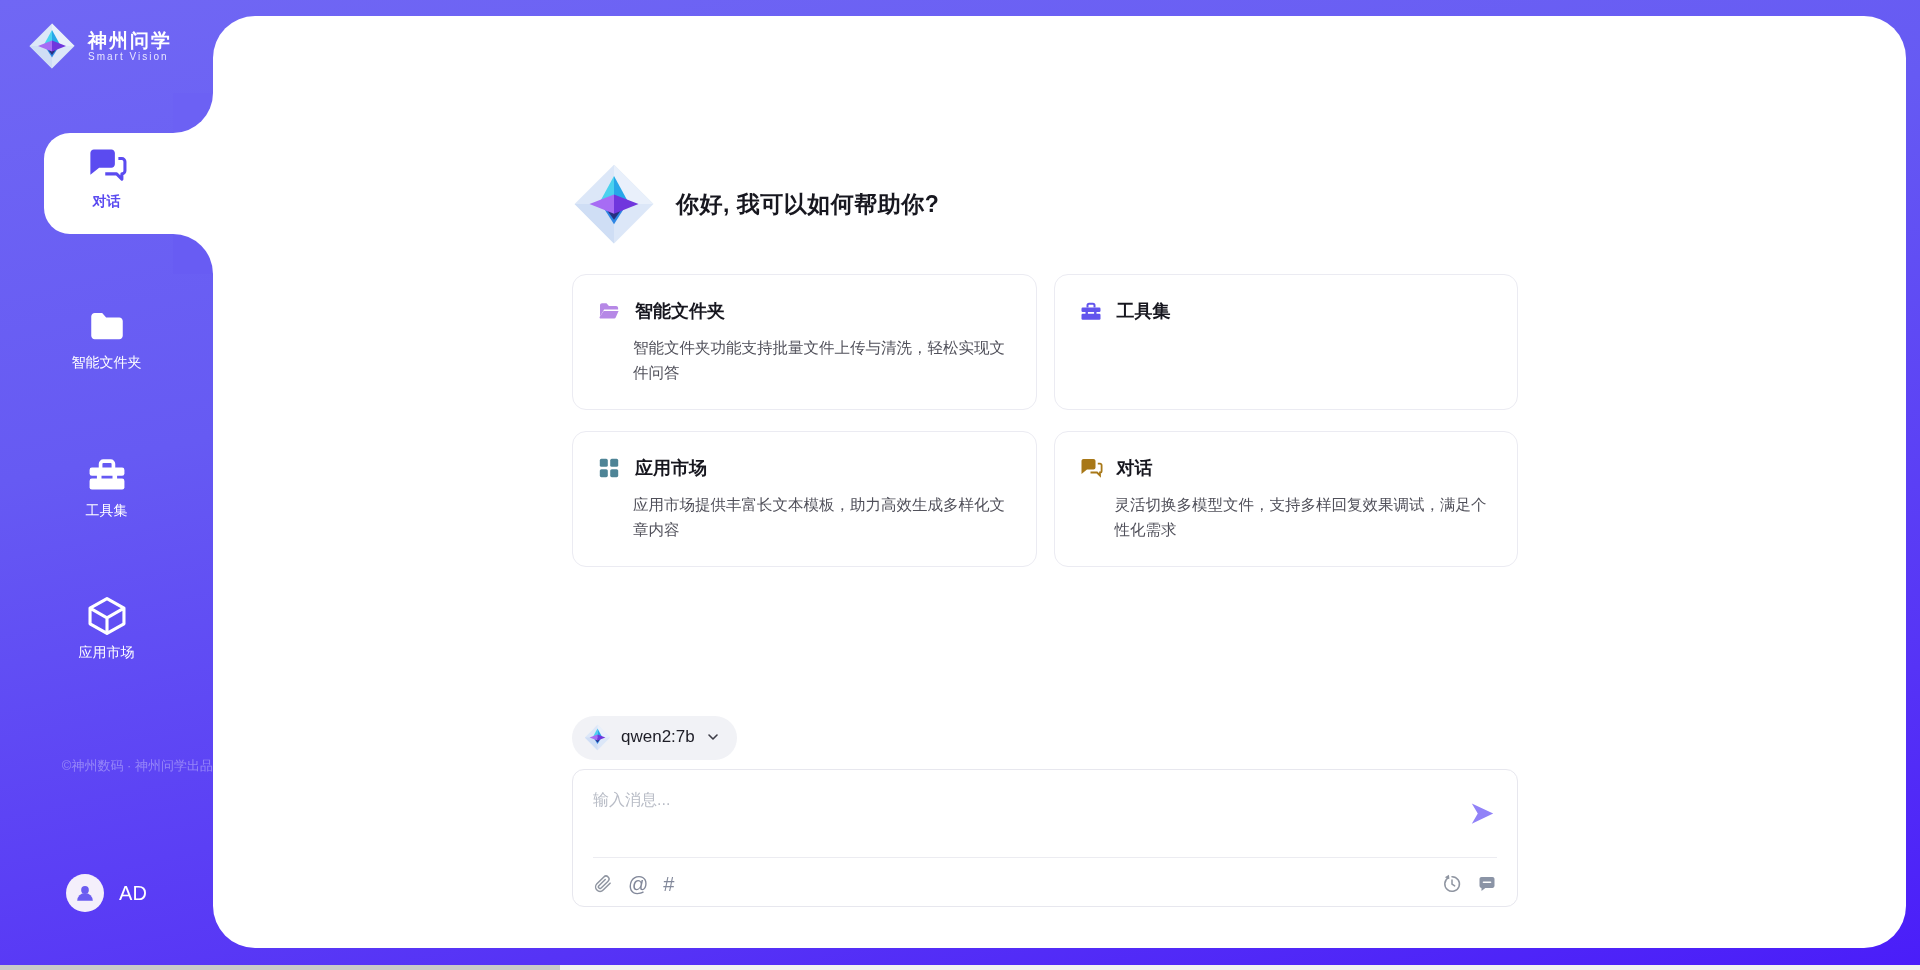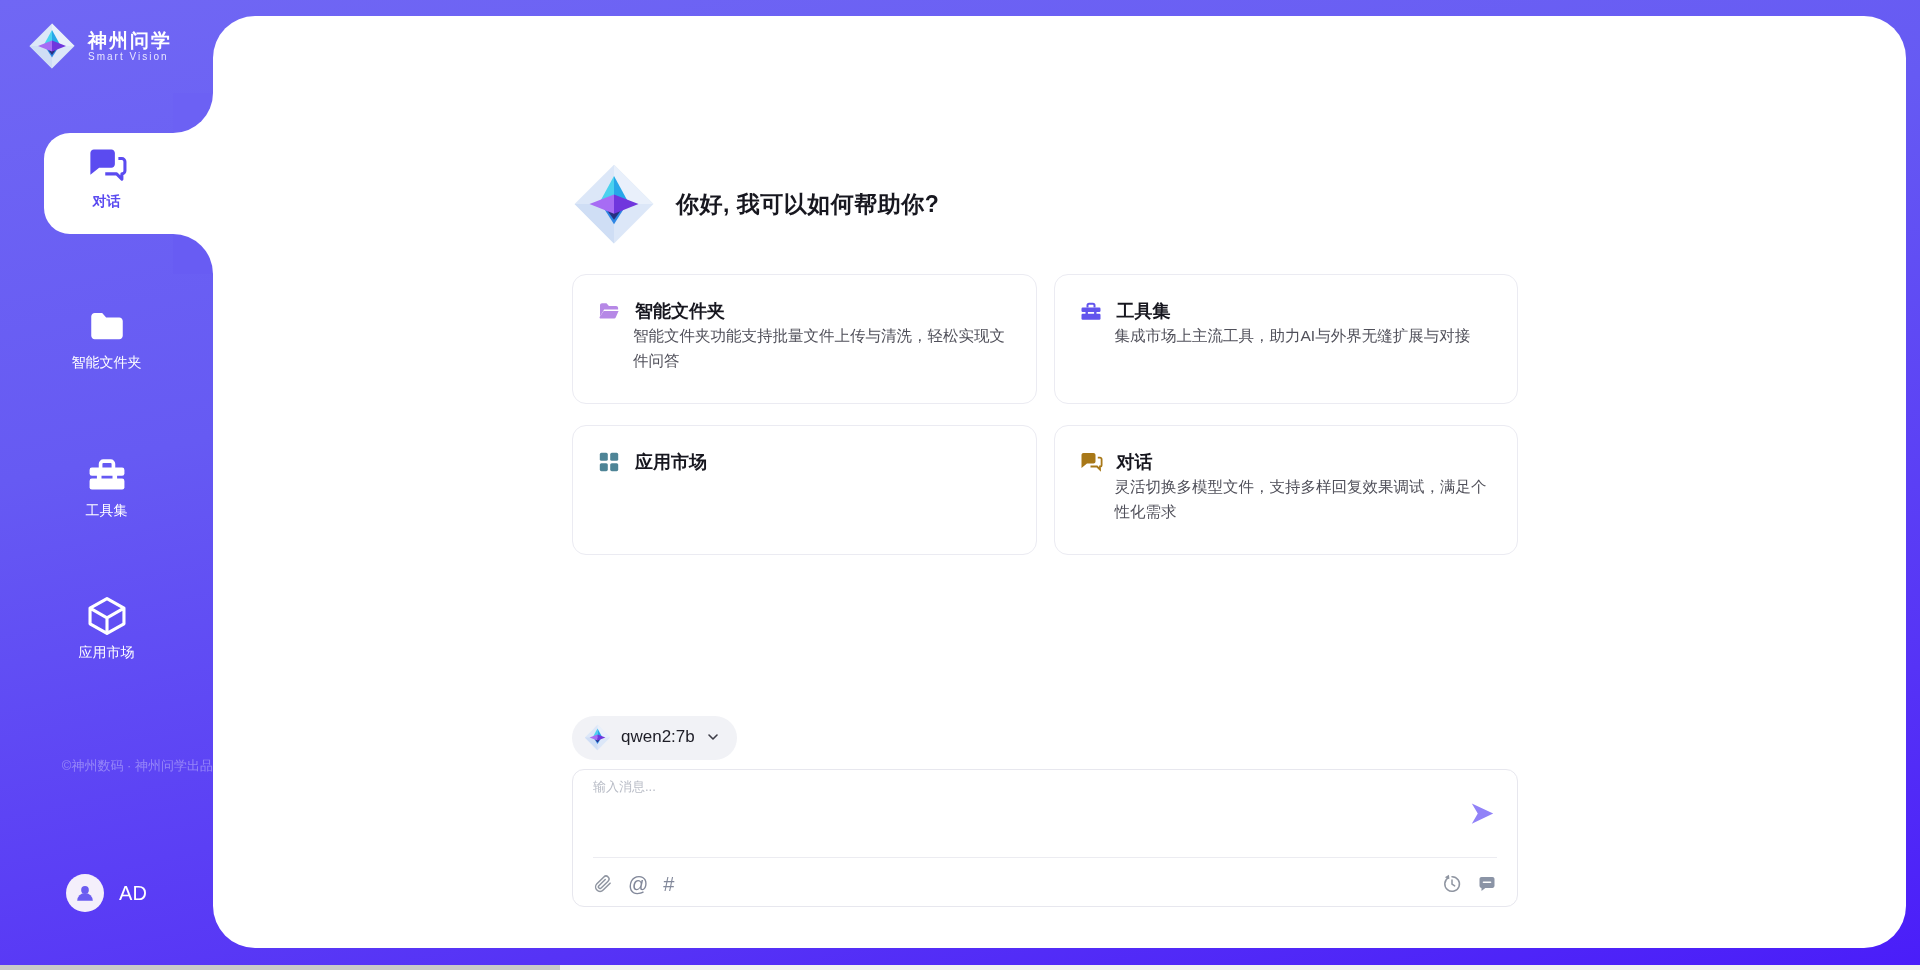--- a/index.html
+++ b/index.html
@@ -50,38 +50,38 @@
   .hero{ position:absolute; left:359px; top:146px; display:flex; align-items:center; gap:20px; }
   .hero .gem{ width:84px; height:84px; }
   .greeting{ font-size:23px; font-weight:700; color:#17171f; letter-spacing:0.5px; }
 
   .cards{ position:absolute; left:359px; top:258px; width:946px;
           display:grid; grid-template-columns:1fr 1fr; column-gap:17px; row-gap:21px; }
   .card{ background:#fff; border:1px solid #ebebf2; border-radius:14px;
          padding:24px 24px 24px 24px; min-height:130px; cursor:pointer; }
   .card-head{ display:flex; align-items:center; gap:14px; }
   .card-title{ font-size:18px; font-weight:700; color:#17171f; }
-  .card-desc{ margin:0 0 0 36px; font-size:15.5px; color:#50505a; line-height:1.62; }
+  .card-desc{ margin:12px 0 0 36px; font-size:15.5px; color:#50505a; line-height:1.62; }
   .icon-folder-open{ color:#b688e6; }
   .icon-toolbox-sm{ color:#6254ed; }
   .icon-grid{ color:#4e8496; }
   .icon-chat-sm{ color:#a87818; }
 
   .model-pill{ position:absolute; left:359px; top:700px; height:44px;
                display:inline-flex; align-items:center; gap:10px; padding:0 16px 2px 12px;
                background:#f1f2f6; border-radius:22px; cursor:pointer; }
   .model-pill .gem{ width:27px; height:27px; }
   .model-name{ font-size:17px; color:#1d1d26; }
   .model-pill .chev{ color:#3c3c46; }
 
   .composer{ position:absolute; left:359px; top:753px; width:946px; height:138px;
              border:1.5px solid #e7e7ee; border-radius:12px; background:#fff; }
-  .composer textarea{ position:absolute; left:20px; top:8px; width:800px; height:62px;
+  .composer textarea{ position:absolute; left:20px; top:20px; width:800px; height:62px;
              border:none; outline:none; resize:none; font-family:inherit;
-             font-size:13px; color:#33333c; background:transparent; }
+             font-size:16px; color:#33333c; background:transparent; }
   .composer textarea::placeholder{ color:#b8bcc6; }
   .send-btn{ position:absolute; right:20px; top:28px; width:30px; height:30px; border:none;
              background:transparent; cursor:pointer; display:flex; align-items:center; justify-content:center; }
   .composer-divider{ position:absolute; left:20px; right:20px; top:87px; height:1px; background:#ececf1; }
   .composer-toolbar{ position:absolute; left:20px; right:20px; top:99px; height:30px;
                      display:flex; align-items:center; justify-content:space-between; }
   .tool-group{ display:flex; align-items:center; gap:15px; }
   .tool-btn{ border:none; background:transparent; cursor:pointer; padding:0;
              display:flex; align-items:center; justify-content:center; color:#8f95a1;
              font-size:20px; font-family:inherit; }
@@ -201,33 +201,33 @@
         <div class="card-head">
           <svg class="icon-toolbox-sm" width="24" height="24" viewBox="0 0 24 24">
             <path fill="none" stroke="currentColor" stroke-width="2" d="M8.5 8.5 v-2.2 a1.6 1.6 0 0 1 1.6-1.6 h3.8 a1.6 1.6 0 0 1 1.6 1.6 V8.5"></path>
             <rect x="2.5" y="8.5" width="19" height="4.5" rx="1.2" fill="currentColor"></rect>
             <rect x="2.5" y="14.8" width="19" height="6" rx="1.2" fill="currentColor"></rect>
             <rect x="6.5" y="10.5" width="2.4" height="5.5" rx="0.8" fill="currentColor"></rect>
             <rect x="15.1" y="10.5" width="2.4" height="5.5" rx="0.8" fill="currentColor"></rect>
           </svg>
           <span class="card-title">工具集</span>
         </div>
-        <div class="card-desc">集成市场上主流工具，助力AI与外界无缝扩展与对接</div>
       </div>
 
       <div class="card">
         <div class="card-head">
           <svg class="icon-grid" width="24" height="24" viewBox="0 0 24 24">
             <rect x="2.8" y="2.8" width="8" height="8" rx="1.6" fill="currentColor"></rect>
             <rect x="13.2" y="2.8" width="8" height="8" rx="1.6" fill="currentColor"></rect>
             <rect x="2.8" y="13.2" width="8" height="8" rx="1.6" fill="currentColor"></rect>
             <rect x="13.2" y="13.2" width="8" height="8" rx="1.6" fill="currentColor"></rect>
           </svg>
           <span class="card-title">应用市场</span>
         </div>
+        <div class="card-desc">应用市场提供丰富长文本模板，助力高效生成多样化文章内容</div>
       </div>
 
       <div class="card">
         <div class="card-head">
           <svg class="icon-chat-sm" width="24" height="24" viewBox="0 0 24 24">
             <path fill="none" stroke="currentColor" stroke-width="1.8" d="M11.5 16.5 h6.5 l3 3 v-3 c.9 0 1.6-.7 1.6-1.6 V9.2 c0-.9-.7-1.6-1.6-1.6 h-2.2"></path>
             <path fill="currentColor" d="M2.5 5 c0-1.1 .9-2 2-2 h10 c1.1 0 2 .9 2 2 v6.5 c0 1.1-.9 2-2 2 H8 L2.5 18 z"></path>
           </svg>
           <span class="card-title">对话</span>
         </div>

